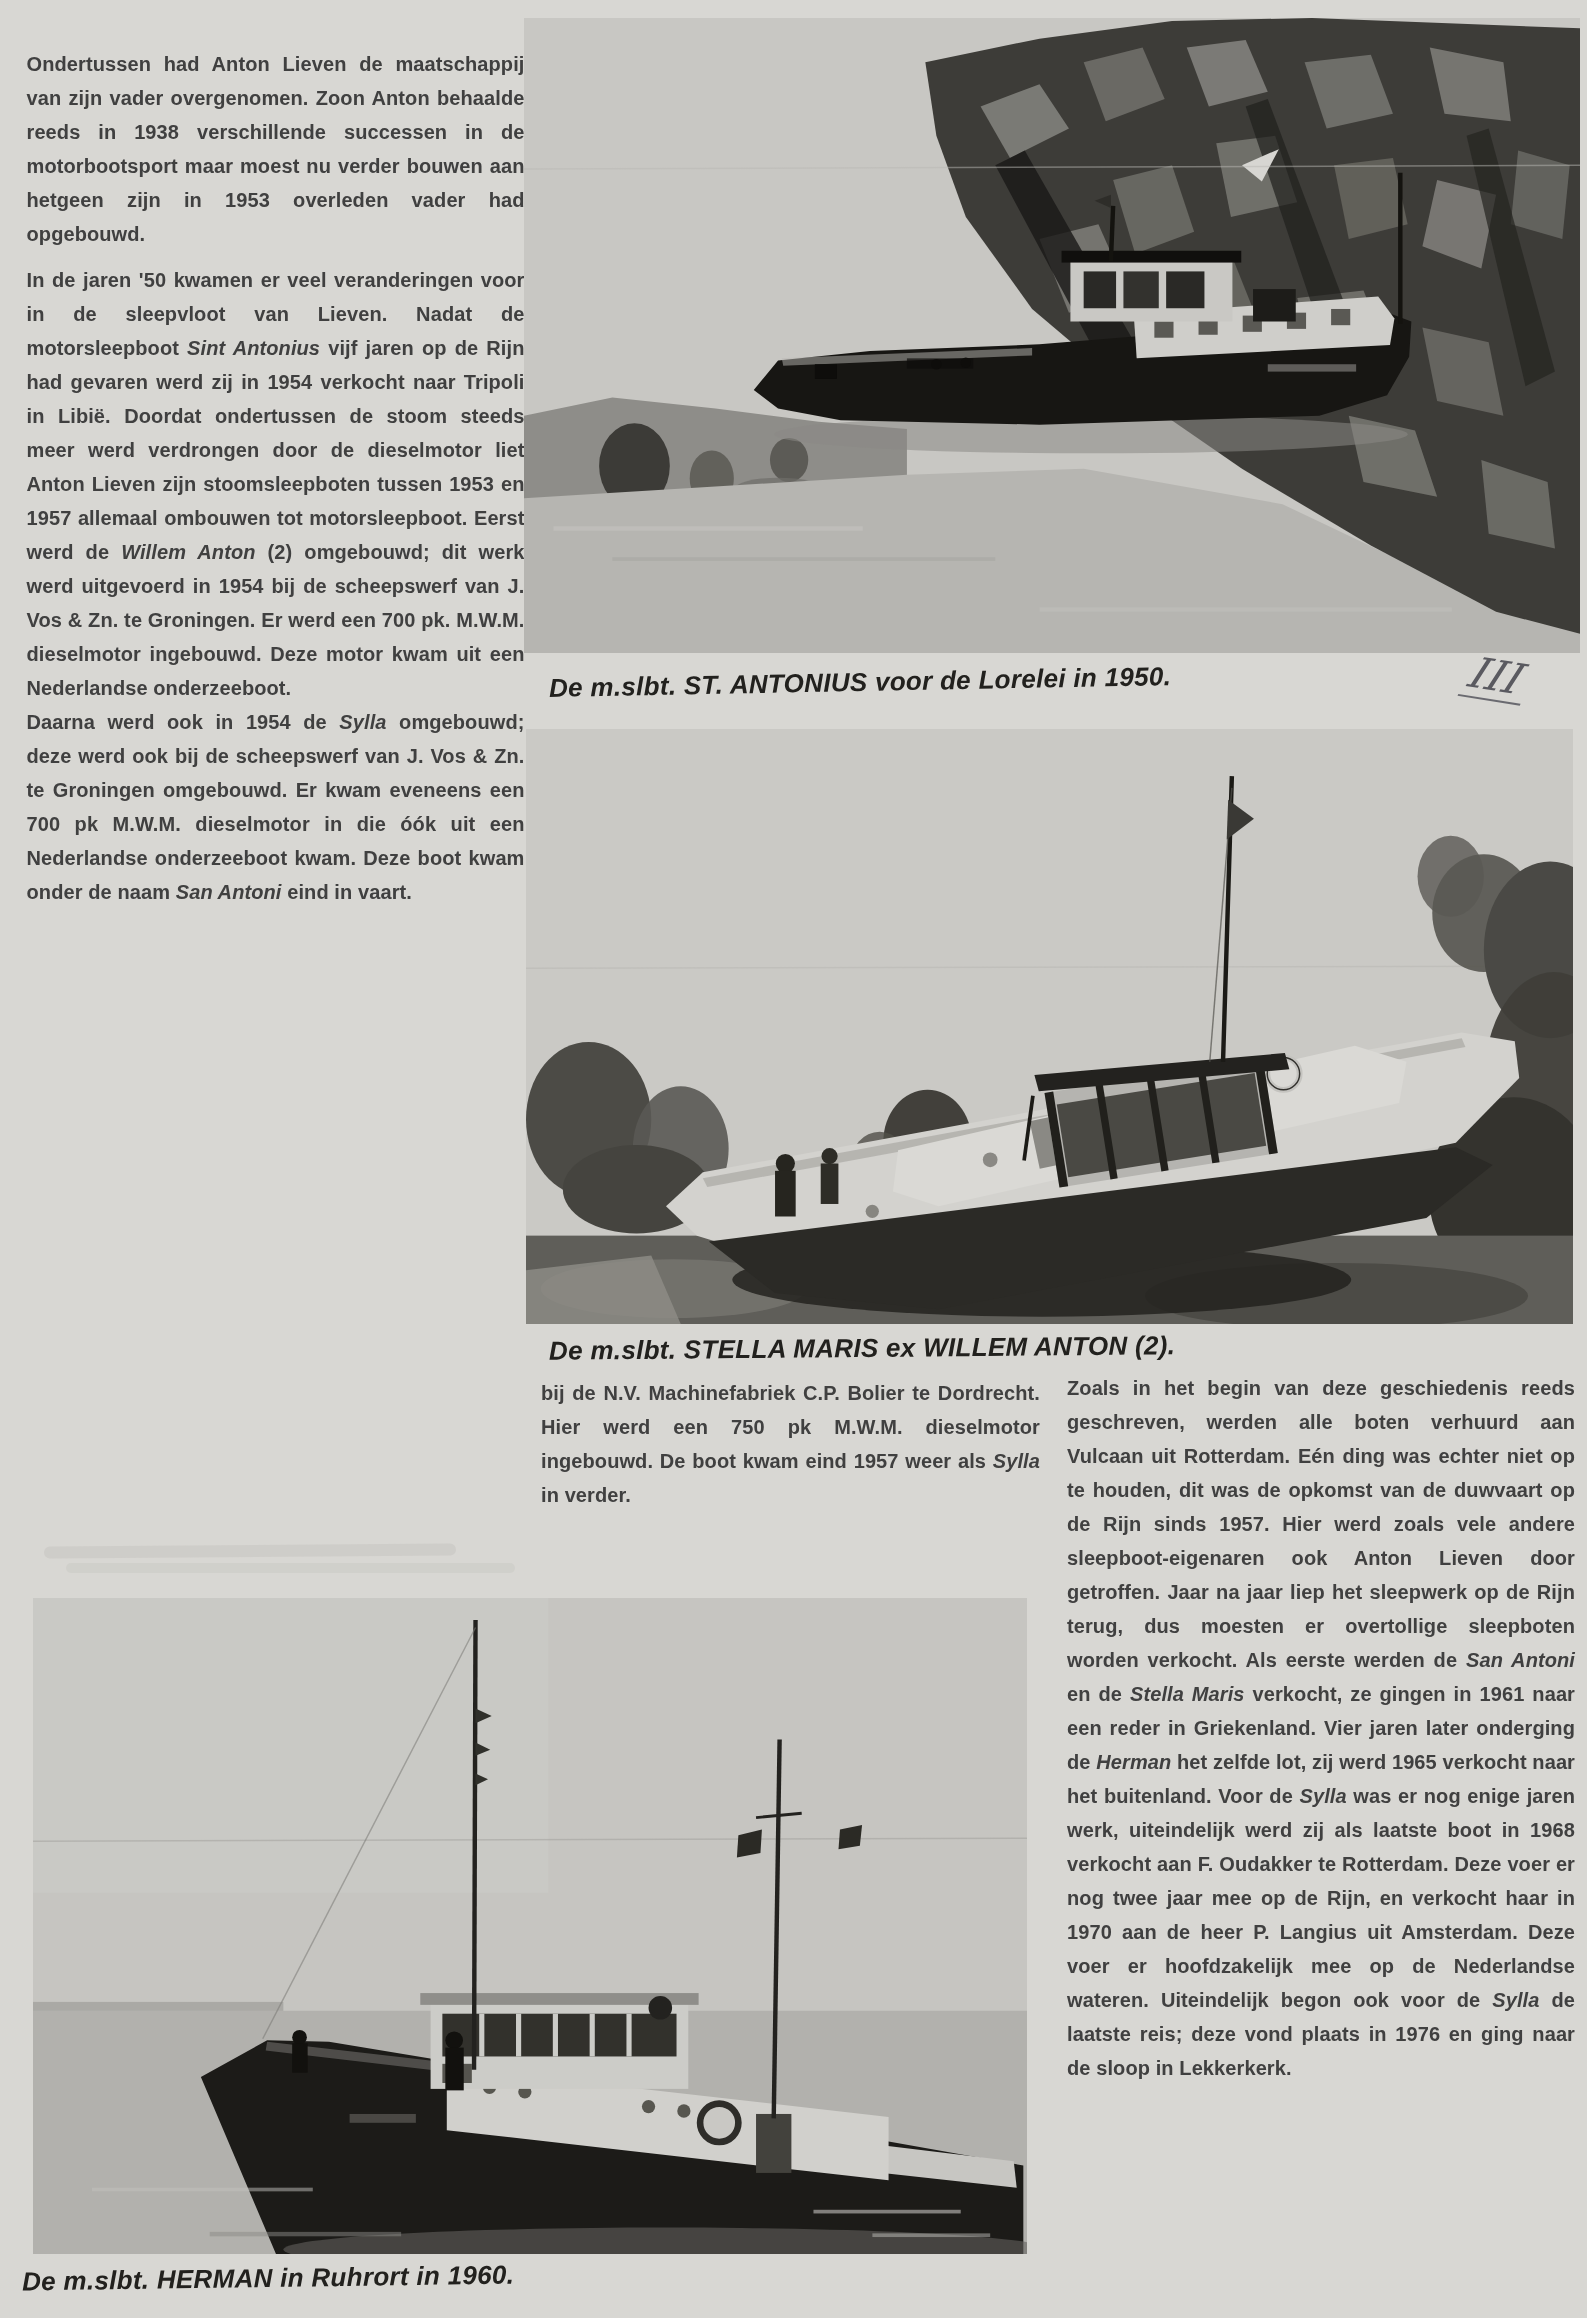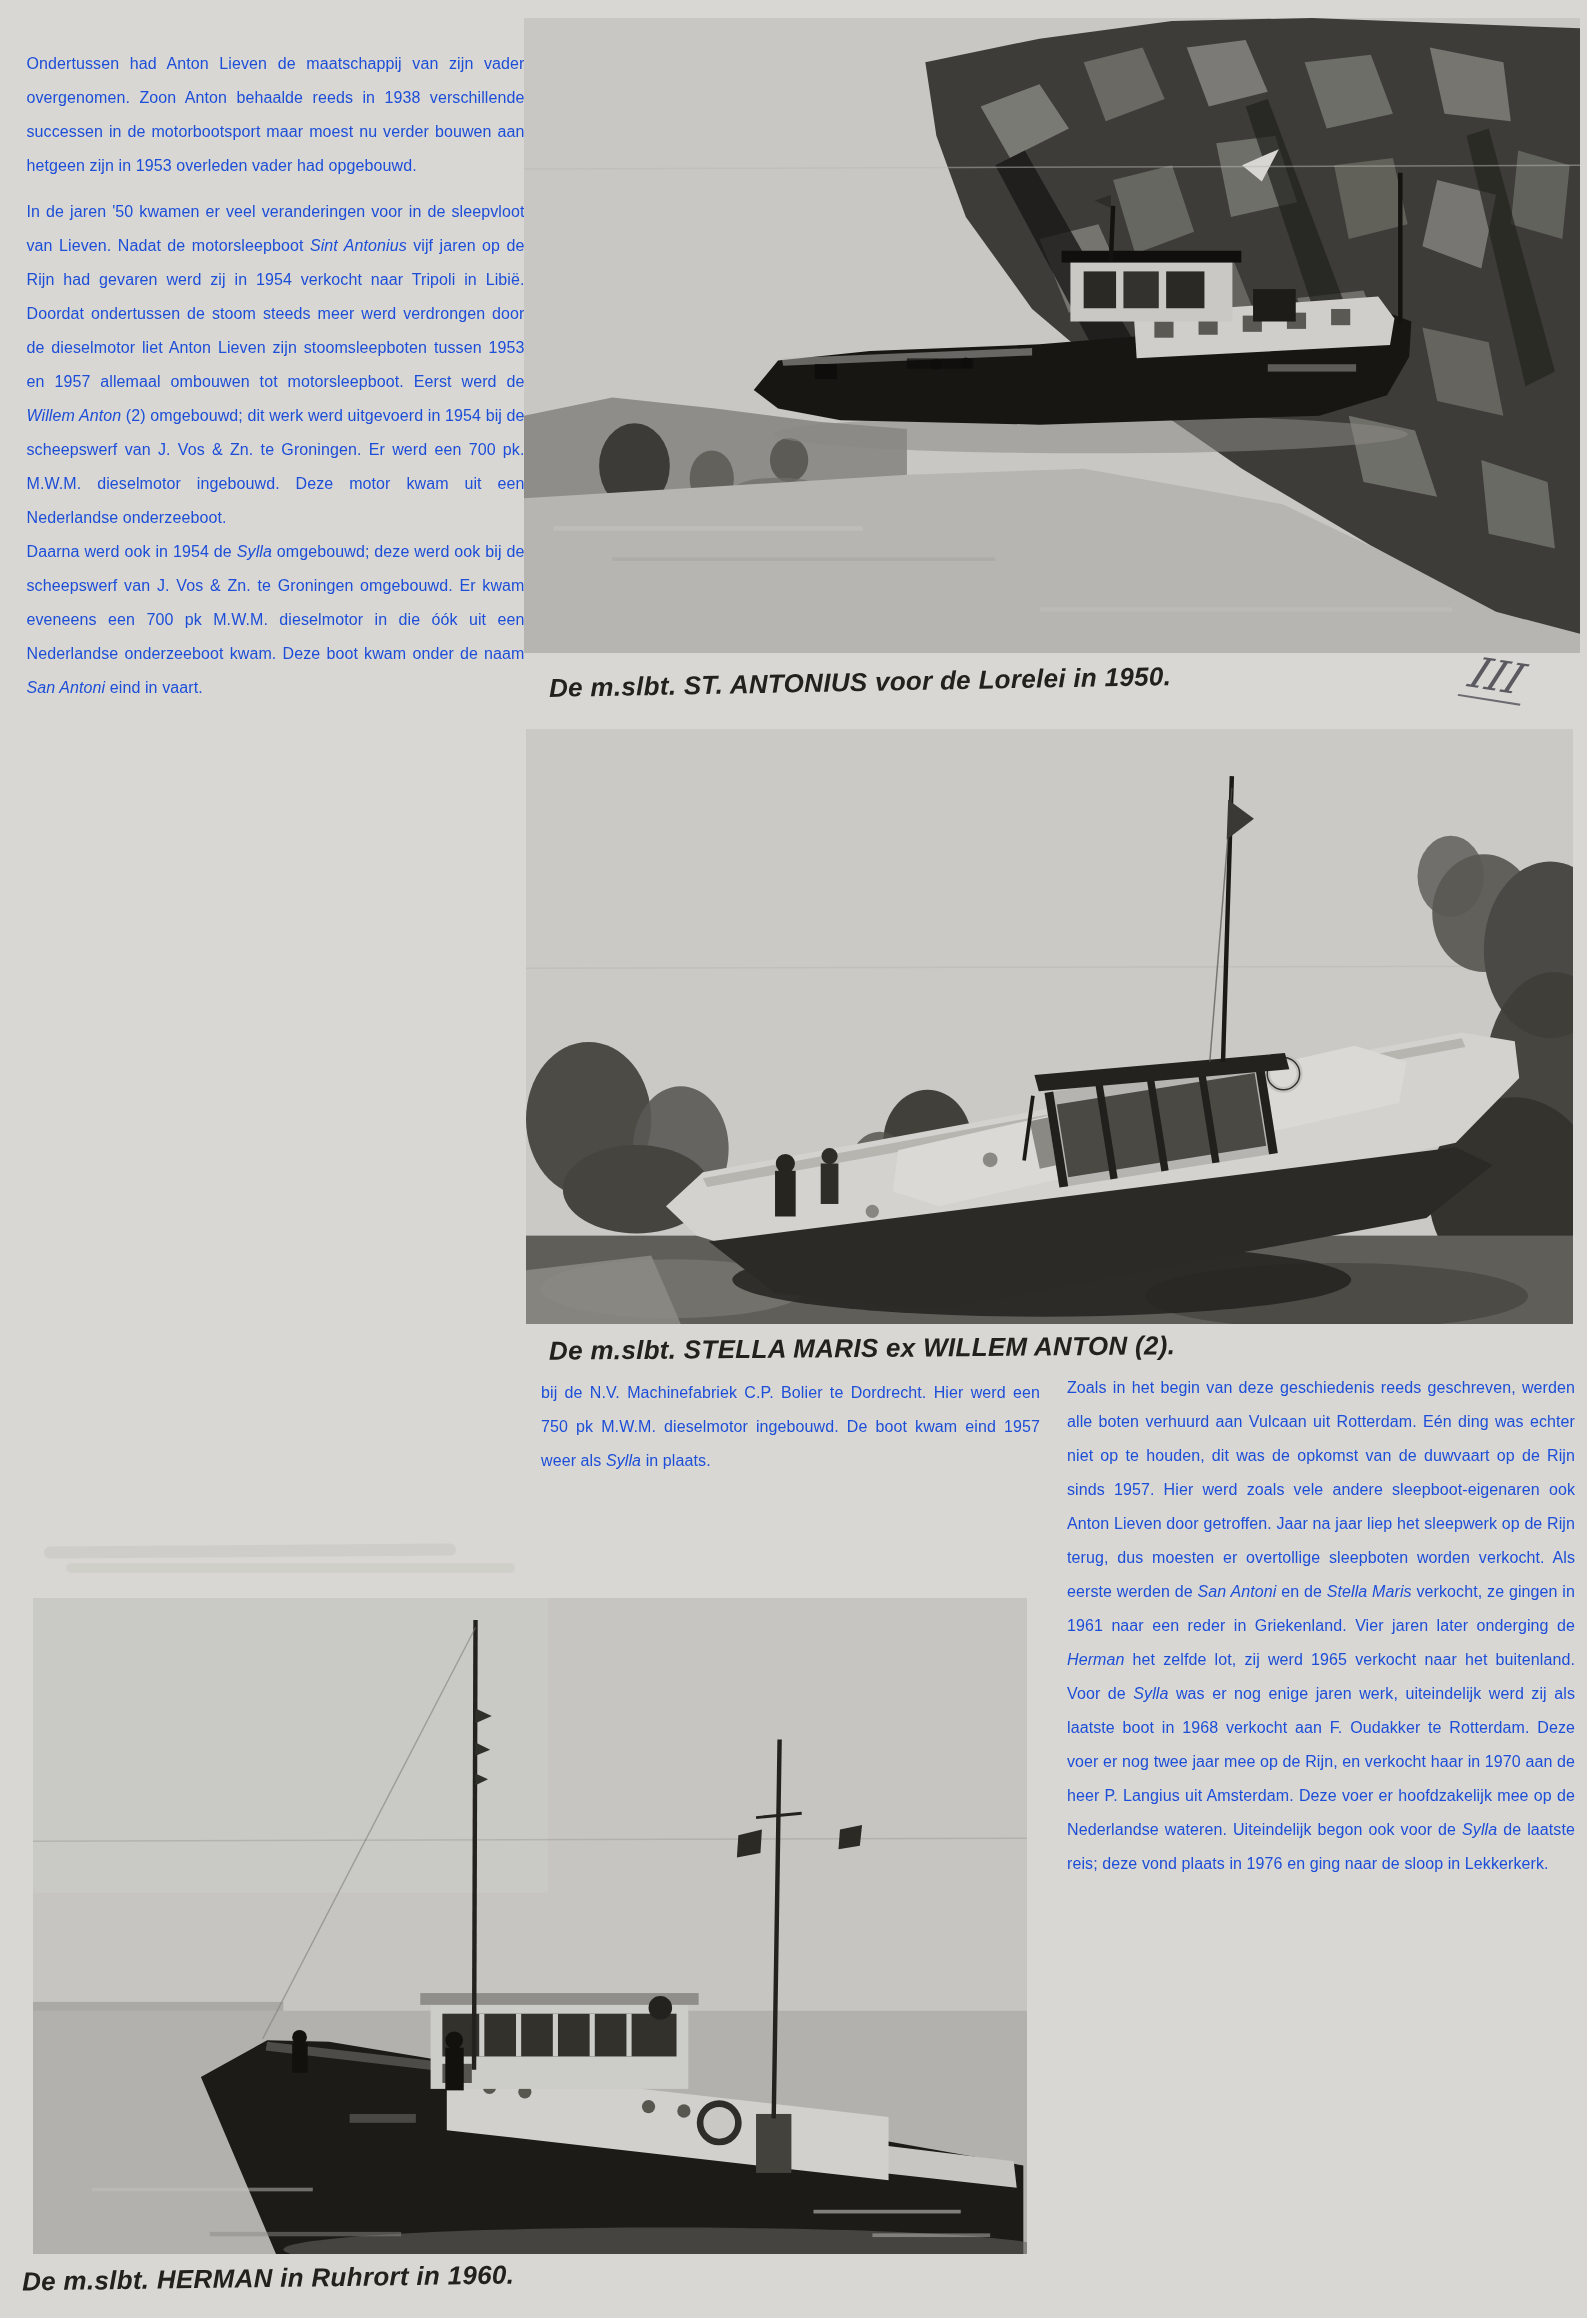--- a/index.html
+++ b/index.html
@@ -6,25 +6,25 @@
   body{
     width:1588px;height:2319px;position:relative;
     background:#d8d7d3;
     font-family:"Liberation Sans",sans-serif;
     color:#201f1c;
     overflow:hidden;
   }
   .text-col{
     position:absolute;
     text-align:justify;
-    font-size:16px;
+    font-size:20px;
     line-height:34px;
-    font-weight:normal;
+    font-weight:bold;
     letter-spacing:0.1px;
-    color:#1d4ed8;
+    color:#404040;
   }
   .text-col p{margin:0;}
   .text-col p.gap{margin-top:12px;}
   .text-col em{font-style:italic;}
   .caption{
     position:absolute;
     font-size:26px;
     font-style:italic;
     font-weight:bold;
     letter-spacing:0.3px;
@@ -200,21 +200,21 @@
         <circle cx="412" cy="580" r="11" fill="#2e2d27"></circle>
         <rect x="400" y="590" width="24" height="55" fill="#2e2d27"></rect>
       </g>
     </g>
   </svg>
 </div>
 
 <div class="caption" style="left:549px;top:1333px;transform:rotate(-0.5deg);">De m.slbt. STELLA MARIS ex WILLEM ANTON (2).</div>
 
 <div class="text-col" style="left:541px;top:1376px;width:499px;">
-    <p class="para"><span>bij de N.V. Machinefabriek C.P. Bolier te Dordrecht. Hier werd een 750 pk M.W.M. dieselmotor ingebouwd. De boot kwam eind 1957 weer als </span><em>Sylla</em><span> in plaats.</span></p>
+    <p class="para"><span>bij de N.V. Machinefabriek C.P. Bolier te Dordrecht. Hier werd een 750 pk M.W.M. dieselmotor ingebouwd. De boot kwam eind 1957 weer als </span><em>Sylla</em><span> in verder.</span></p>
   </div>
 
 <div class="text-col" style="left:1067px;top:1371px;width:508px;">
     <p class="para"><span>Zoals in het begin van deze geschiedenis reeds geschreven, werden alle boten verhuurd aan Vulcaan uit Rotterdam. Eén ding was echter niet op te houden, dit was de opkomst van de duwvaart op de Rijn sinds 1957. Hier werd zoals vele andere sleepboot-eigenaren ook Anton Lieven door getroffen. Jaar na jaar liep het sleepwerk op de Rijn terug, dus moesten er overtollige sleepboten worden verkocht. Als eerste werden de </span><em>San Antoni</em><span> en de </span><em>Stella Maris</em><span> verkocht, ze gingen in 1961 naar een reder in Griekenland. Vier jaren later onderging de </span><em>Herman</em><span> het zelfde lot, zij werd 1965 verkocht naar het buitenland. Voor de </span><em>Sylla</em><span> was er nog enige jaren werk, uiteindelijk werd zij als laatste boot in 1968 verkocht aan F. Oudakker te Rotterdam. Deze voer er nog twee jaar mee op de Rijn, en verkocht haar in 1970 aan de heer P. Langius uit Amsterdam. Deze voer er hoofdzakelijk mee op de Nederlandse wateren. Uiteindelijk begon ook voor de </span><em>Sylla</em><span> de laatste reis; deze vond plaats in 1976 en ging naar de sloop in Lekkerkerk.</span></p>
   </div>
 
 <div class="smudge" style="left:44px;top:1545px;width:412px;height:11.8px;transform:rotate(-0.4deg);"></div>
 <div class="smudge" style="left:66px;top:1563px;width:449px;height:10.3px;opacity:0.4;"></div>
 
 <div class="photo" style="left:33px;top:1598px;width:994px;height:656px;" aria-label="Zwart-wit foto: motorsleepboot met donkere romp varend op de rivier">

